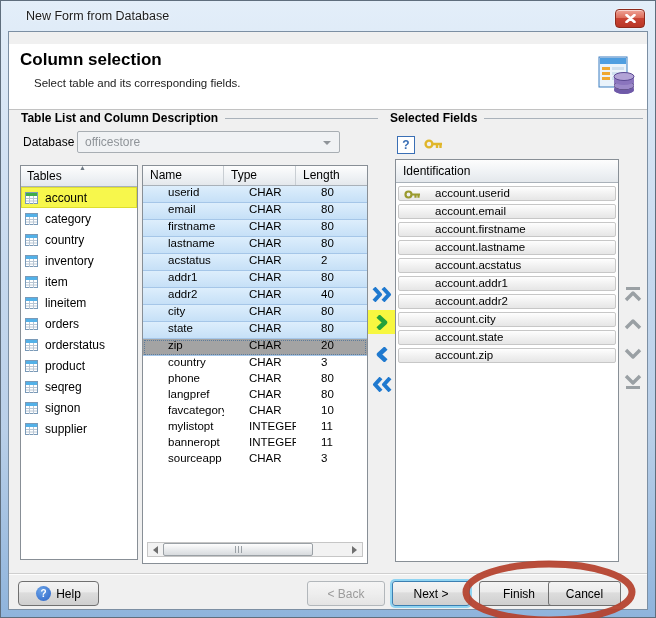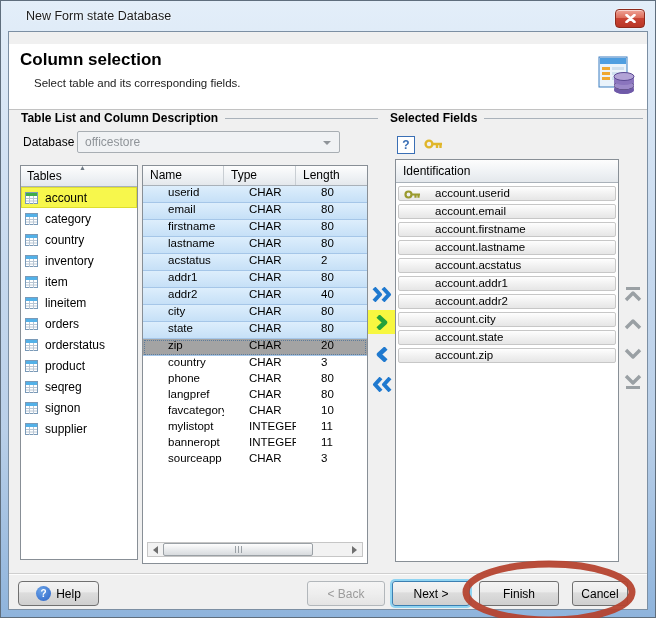--- a/index.html
+++ b/index.html
@@ -96,33 +96,33 @@
   #btn-move-top { top:252px; } #btn-move-up { top:282px; } #btn-move-down { top:312px; } #btn-move-bottom { top:340px; }
 
   
   .footer-sep { position:absolute; left:0; right:0; top:541px; height:2px; border-top:1px solid #cfcfcf; border-bottom:1px solid #fdfdfd; }
   .btn { position:absolute; top:549px; height:25px; border:1px solid #707070; border-radius:3px; font-size:12px; color:#000;
          background:linear-gradient(#f4f4f4,#ebebeb 45%,#dddddd 46%,#cfcfcf); display:flex; align-items:center; justify-content:center; cursor:pointer; }
   #btn-help { left:9px; width:81px; gap:5px; border-radius:4px; }
   #btn-back { left:298px; width:78px; color:#9b9b9b; border-color:#b2b7bb; background:linear-gradient(#f5f5f5,#eeeeee 50%,#e4e4e4); cursor:default; }
   #btn-next { left:383px; width:78px; border-color:#3c7fb1; box-shadow:0 0 0 2px #8fd4f2; }
   #btn-finish { left:470px; width:80px; }
-  #btn-cancel { left:563px; width:56px; }
+  #btn-cancel { left:539px; width:73px; }
   .help-circle { width:15px; height:15px; border-radius:50%; background:radial-gradient(circle at 35% 30%, #6aa3e8, #2b63c6);
                  color:#fff; font-weight:bold; font-size:10px; text-align:center; line-height:15px; }
 
   .annotation-overlay { position:absolute; inset:0; pointer-events:none; }
 </style>
 </head>
 <body>
 
 <div class="dialog">
 
   <div class="titlebar">
-    <span class="title-text">New Form state Database</span>
+    <span class="title-text">New Form from Database</span>
     <div class="close-btn">
       <svg width="11" height="9" viewBox="0 0 11 9">
         <path d="M1.5 1 L9.5 8 M9.5 1 L1.5 8" stroke="#fff" stroke-width="2.6" stroke-linecap="round"></path>
       </svg>
     </div>
   </div>
 
   <div class="content">
 
     <div class="header-band">

